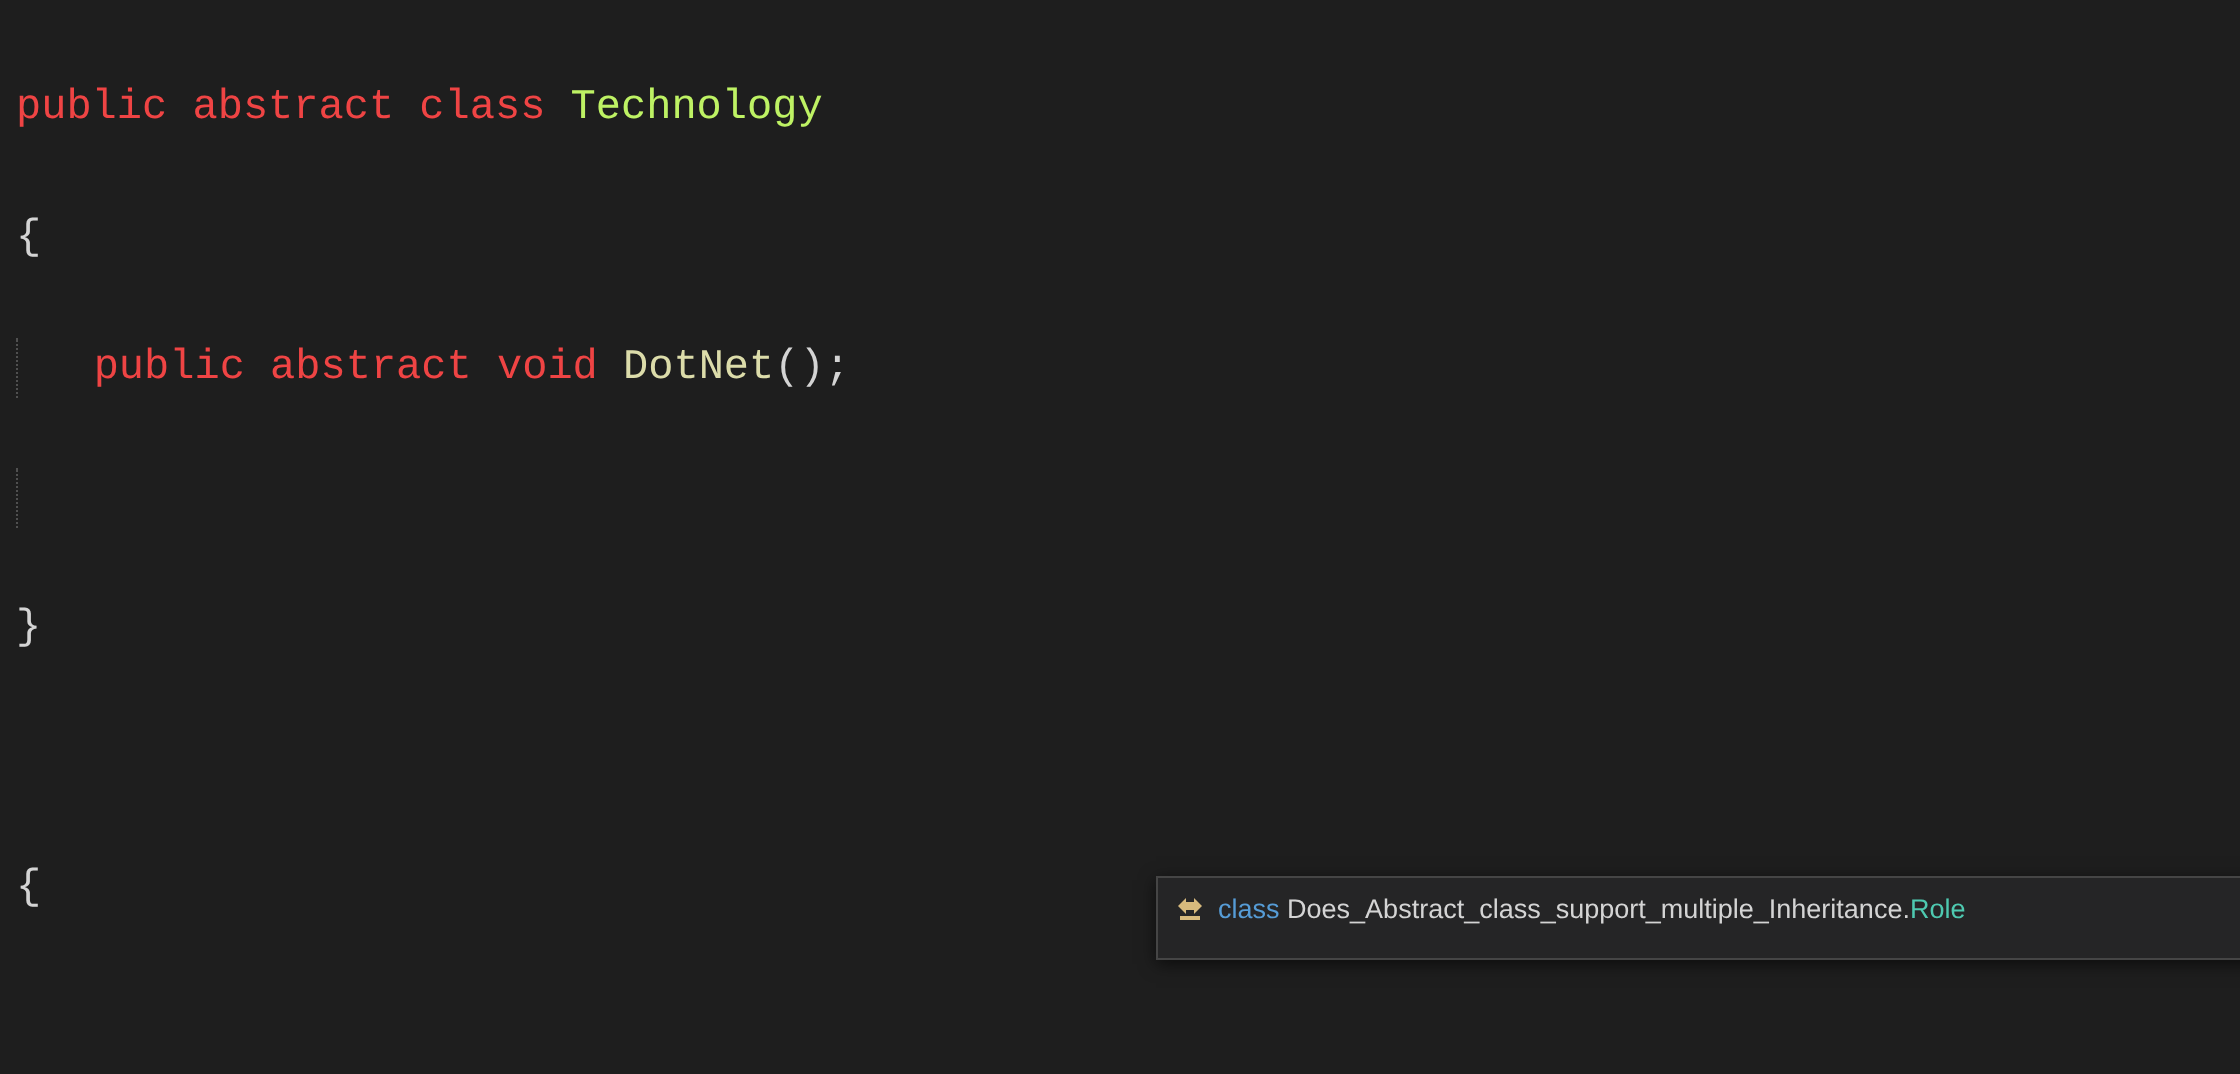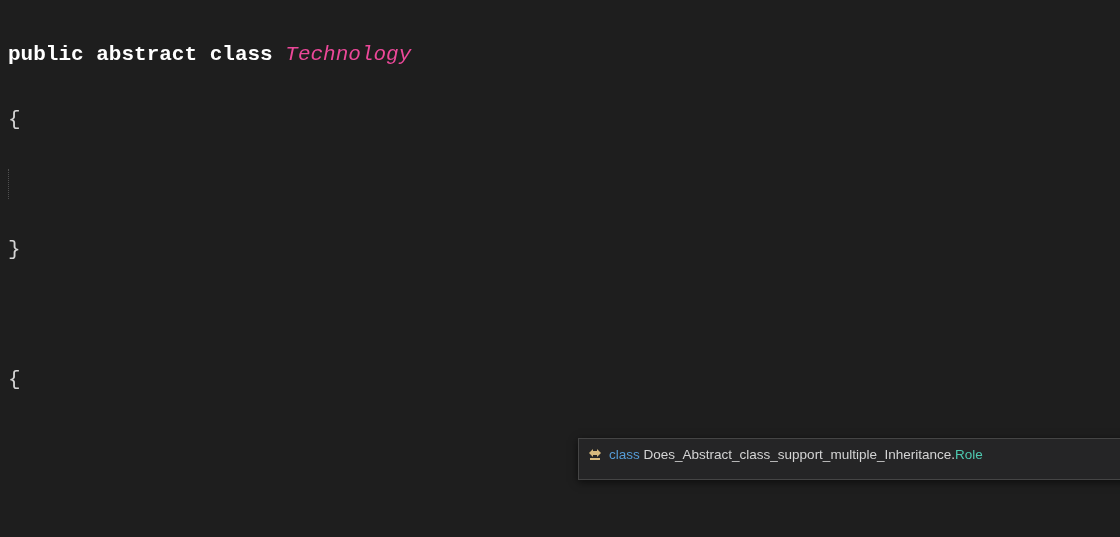--- a/index.html
+++ b/index.html
@@ -11,22 +11,22 @@
     width: 1120px;
     height: 537px;
     overflow: hidden;
     position: relative;
     line-height: 1.55;
   }
   .editor {
     padding: 6px 8px;
     white-space: pre;
   }
-  .kw-blue { color: #ffffff; font-weight: bold; }
-  .type   { color: #ec4899; font-style: italic; }
+  .kw-blue { color: #ef4444; }
+  .type   { color: #bef264; }
   .method { color: #dcdcaa; }
   .plain  { color: #d4d4d4; }
   .paren  { color: #d4d4d4; }
 
   .indent-guide {
     border-left: 1px dotted #505050;
     display: inline-block;
     height: 1.45em;
     vertical-align: top;
   }
@@ -51,20 +51,21 @@
   .tt-plain { color: #d4d4d4; }
 
   .class-icon { width:16px; height:16px; flex-shrink:0; }
 </style>
 </head>
 <body>
 
 <div class="editor">
 <div><span class="kw-blue">public</span> <span class="kw-blue">abstract</span> <span class="kw-blue">class</span> <span class="type">Technology</span></div>
 <div><span class="plain">{</span></div>
+<div><span class="indent-guide"></span>   <span class="kw-blue">public</span> <span class="kw-blue">abstract</span> <span class="kw-blue">void</span> <span class="method">DotNet</span><span class="paren">();</span></div>
 <div><span class="indent-guide"></span></div>
 <div><span class="plain">}</span></div>
 <div>&nbsp;</div>
 <div><span class="plain">{</span></div>
 
 
 
 
 
 

